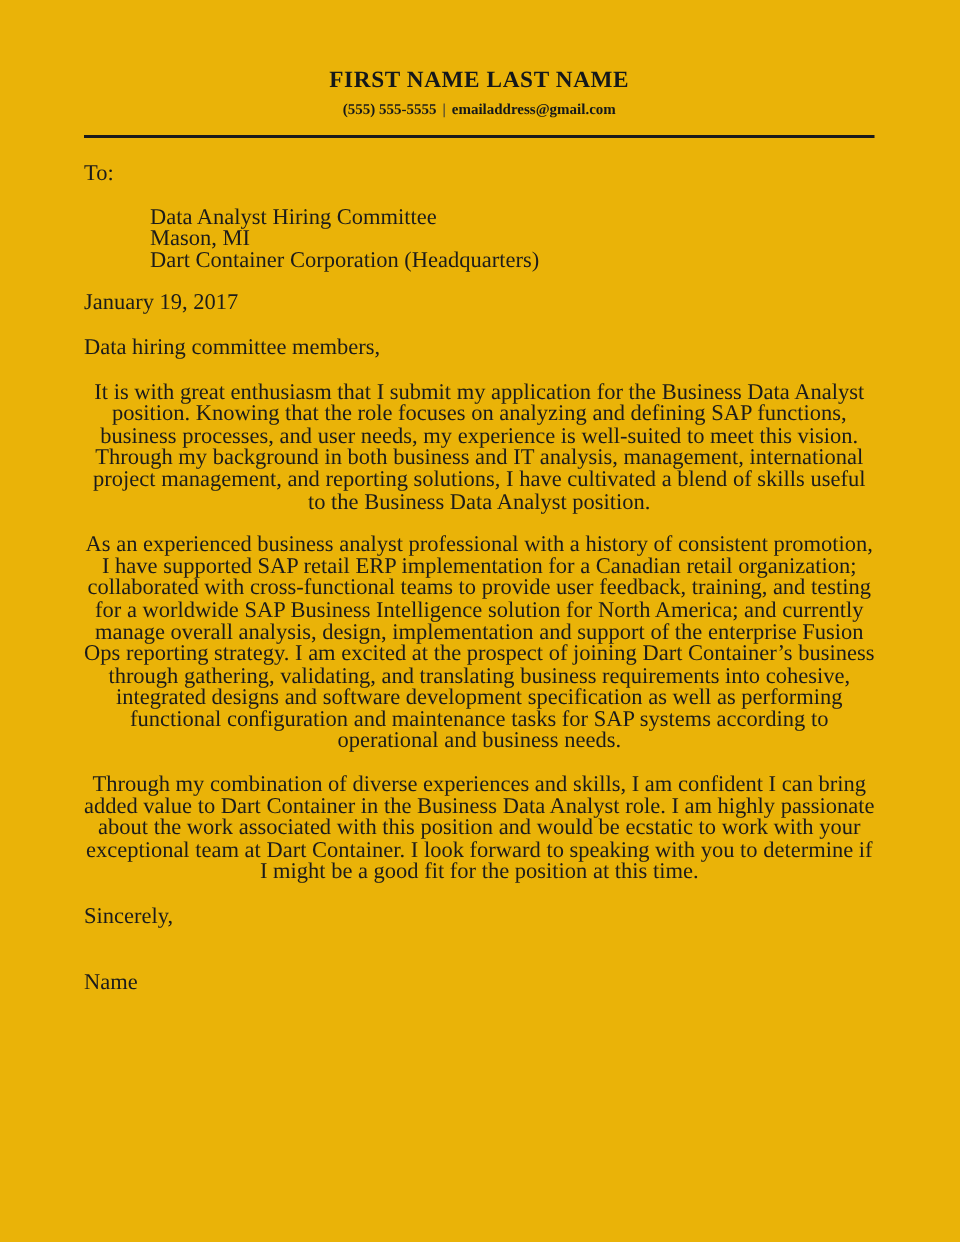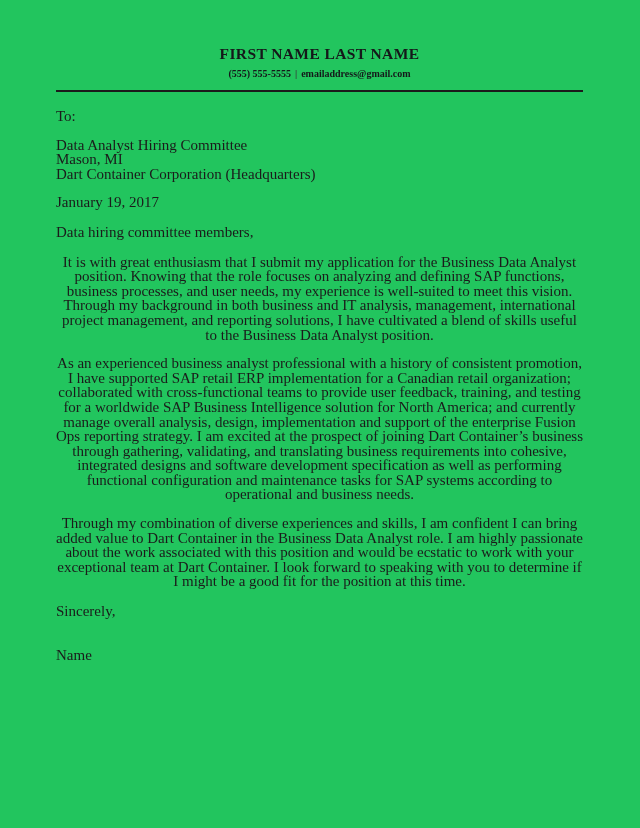--- a/index.html
+++ b/index.html
@@ -12,21 +12,21 @@
     background: #ffffff;
     font-family: "Liberation Serif", "DejaVu Serif", serif;
     color: #1b1b1b;
     overflow: hidden;
   }
 
   .page {
     position: relative;
     width: 640px;
     height: 828px;
-    background: #22c55e;
+    background: #eab308;
     box-sizing: border-box;
     padding: 0;
   }
 
   .letter {
     position: absolute;
     left: 56px;
     top: 44px;
     width: 527px;
   }
@@ -78,21 +78,21 @@
 
   .block {
     margin: 0;
   }
 
   .spacer-sm { height: 14px; }
   .spacer-md { height: 15px; }
 
   .to-label { display: block; }
 
-  .addr-line { display: block; }
+  .addr-line { display: block; margin-left: 44px; }
 
   .para {
     margin: 0;
     text-align: center;
   }
 
   .closing { display: block; }
   .signature { display: block; }
 </style>
 </head>

